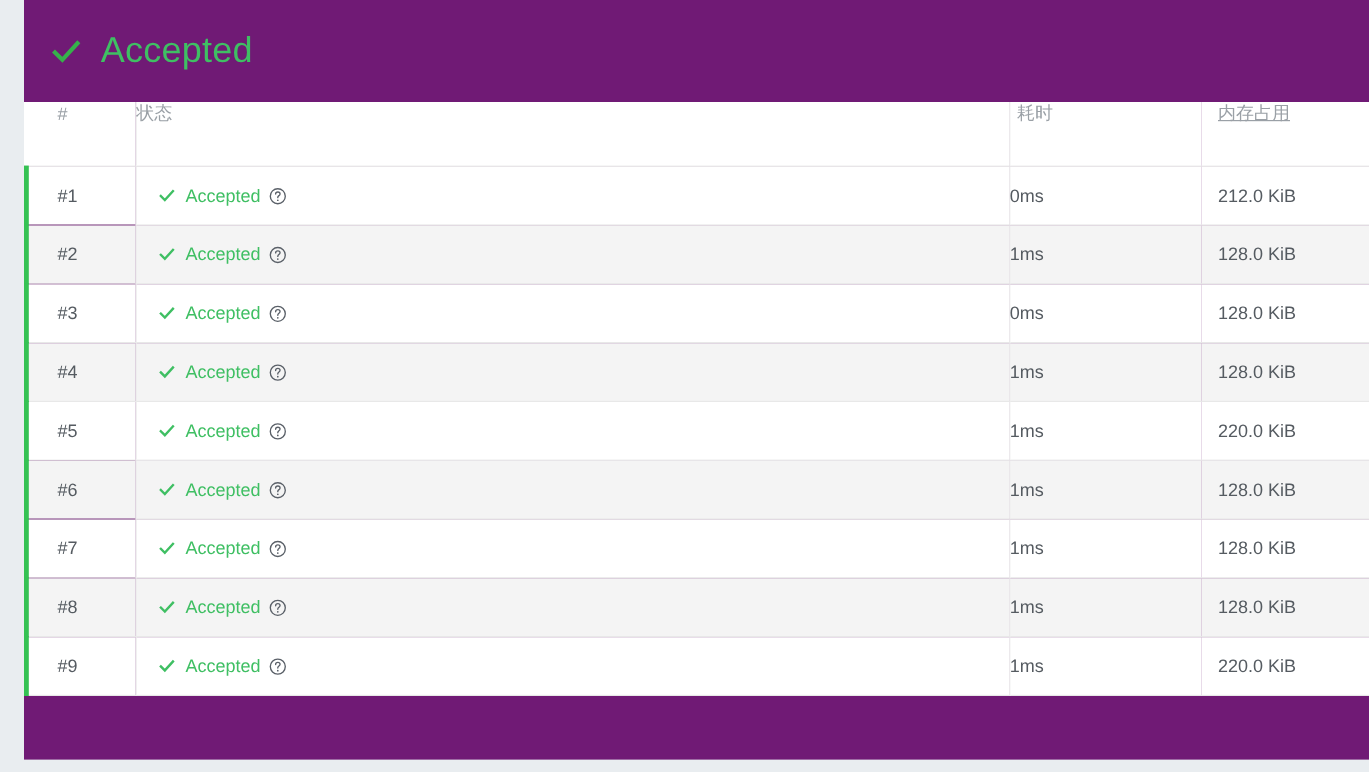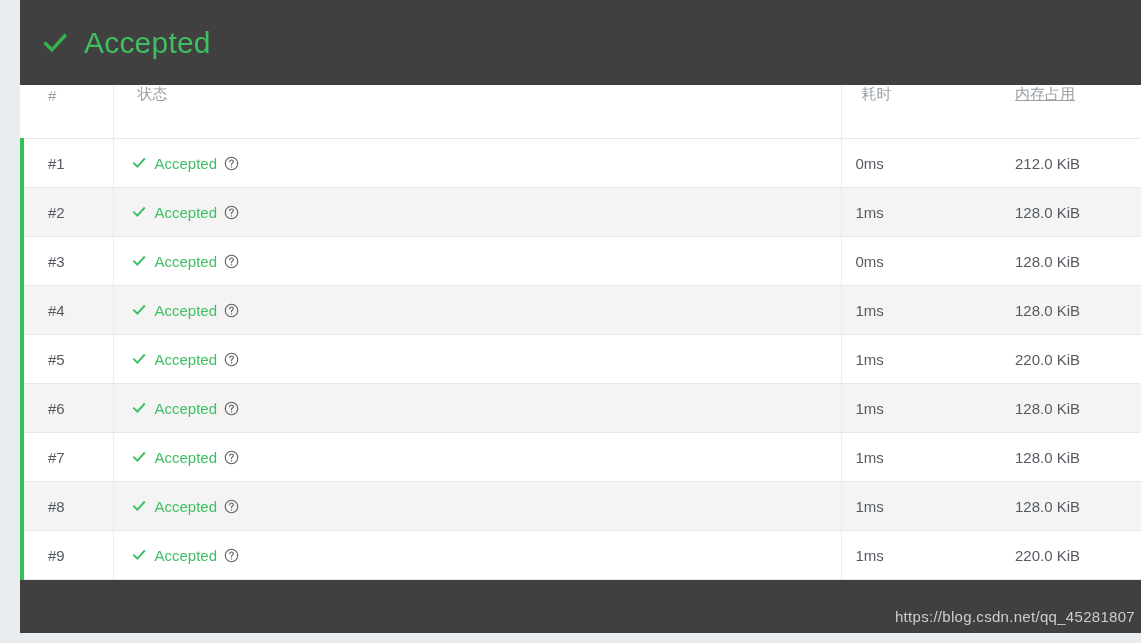--- a/index.html
+++ b/index.html
@@ -22,21 +22,21 @@
     height: 643px;
     background: #e9edf0;
   }
 
   .card {
     position: absolute;
     left: 20px;
     top: 0;
     width: 1121px;
     height: 633px;
-    background: #404040;
+    background: #701a75;
     overflow: hidden;
   }
 
   
   .verdict {
     display: flex;
     align-items: center;
     height: 85px;
     padding-left: 22px;
     box-sizing: border-box;
@@ -71,22 +71,22 @@
     font-size: 15px;
     font-weight: 400;
     color: #9aa0a6;
     text-align: left;
     padding: 0 0 34px 0;
     vertical-align: bottom;
     border-bottom: 1px solid #e8e8e8;
     background: #ffffff;
   }
   thead th.h-num    { padding-left: 28px; }
-  thead th.h-status { padding-left: 24px; border-left: 1px solid #ededed; margin-top: 44px; }
-  thead th.h-time   { padding-left: 20px; border-left: 1px solid #ededed; }
+  thead th.h-status { padding-left: 0; border-left: 1px solid #ededed; margin-top: 44px; }
+  thead th.h-time   { padding-left: 6px; border-left: 1px solid #ededed; }
   thead th.h-mem    { padding-left: 14px; text-decoration: underline; }
 
   tbody tr {
     height: 48px;
   }
   tbody tr:nth-child(odd)  { background: #ffffff; }
   tbody tr:nth-child(even) { background: #f4f4f4; }
 
   tbody td {
     font-size: 15px;
@@ -110,21 +110,20 @@
     top: -1px;
     bottom: -1px;
     width: 4px;
     background: #35c253;
   }
   td.t-status {
     padding-left: 18px;
     border-left: 1px solid #ededed;
   }
   td.t-time {
-    padding-left: 14px;
     border-left: 1px solid #ededed;
   }
   td.t-mem {
     padding-left: 14px;
     margin-top: 44px;
   }
 
   .status-cell {
     display: flex;
     align-items: center;
@@ -347,15 +346,14 @@
                   <circle cx="12" cy="17.4" r="1.15" fill="#5a6068"></circle>
                 </svg>
               </div>
             </td>
             <td class="t-time">1ms</td>
             <td class="t-mem">220.0 KiB</td>
           </tr>
         </tbody>
     </table>
 
-    <div class="watermark">https://blog.csdn.net/qq_45281807</div>
   </div>
 </div>
 
 </body></html>

